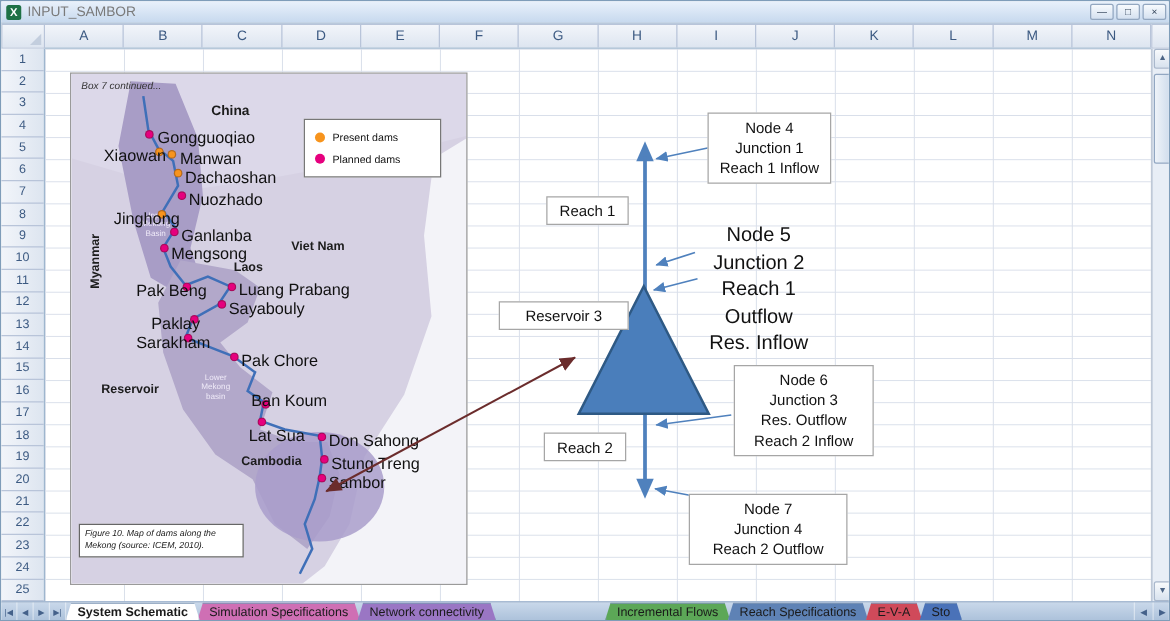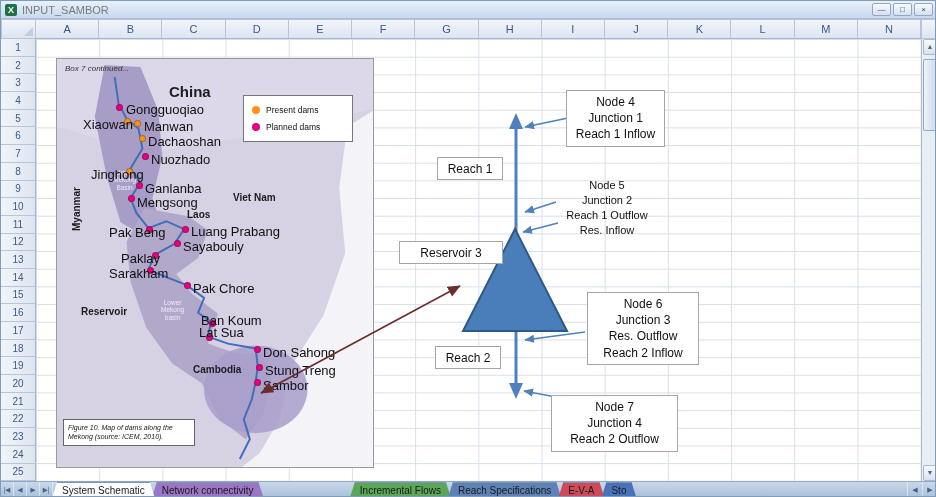--- a/index.html
+++ b/index.html
@@ -55,21 +55,21 @@
   .mapcaption { position:absolute; left:6px; top:360px; width:132px; background:#fff; border:1px solid #666;
     font-size:7px; font-style:italic; padding:3px 4px; color:#222; line-height:1.35; }
 
   
   .overlay { position:absolute; left:0; top:0; width:936px; height:497px; pointer-events:none; z-index:5; }
 
   .sbox { position:absolute; background:#fff; border:1px solid #a6a6a6; display:flex; align-items:center;
     justify-content:center; font-size:12px; color:#111; z-index:6; }
   .nbox { position:absolute; background:#fff; border:1px solid #a6a6a6; font-size:12px; color:#111;
     padding:3px 6px; white-space:pre-line; line-height:1.35; text-align:center; z-index:6; }
-  .nfree { position:absolute; font-size:11px; color:#111; white-space:pre-line; line-height:1.35;
+  .nfree { position:absolute; font-size:16px; color:#111; white-space:pre-line; line-height:1.35;
     text-align:center; z-index:6; }
   .descbox { position:absolute; left:678px; top:94px; width:218px; height:174px; background:#fff;
     border:1px solid #a6a6a6; font-size:11.5px; line-height:1.3; padding:5px 8px; color:#111;
     white-space:pre-line; overflow:hidden; z-index:6; }
 
   
   .vscroll { position:absolute; left:920px; top:38px; width:16px; height:442px; background:#e8eef6;
     border-left:1px solid #b0bccd; z-index:4; }
   .vs-btn { position:absolute; left:1px; width:14px; height:16px; background:linear-gradient(#f8fafc,#d8e2ee);
     border:1px solid #aab8cc; border-radius:2px; font-size:7px; text-align:center; line-height:14px; color:#4d6586; }
@@ -82,21 +82,21 @@
   .tabbar { position:absolute; left:0; top:480px; width:936px; height:17px;
     background:linear-gradient(#c9d8ea,#a9bfd9); border-top:1px solid #8fa8c6;
     display:flex; align-items:stretch; z-index:8; }
   .tabnav { display:flex; align-items:stretch; }
   .navbtn { width:13px; font-size:6.5px; color:#44618a; display:flex; align-items:center; justify-content:center;
     border-right:1px solid rgba(255,255,255,.45); }
   .tabs { display:flex; align-items:stretch; margin-left:2px; }
   .tab { padding:0 9px; font-size:10px; color:#1a1a1a; display:flex; align-items:center; white-space:nowrap;
     border:1px solid #7e96b5; border-bottom:none; margin-left:-3px;
     clip-path:polygon(5px 0, calc(100% - 5px) 0, 100% 100%, 0 100%); }
-  .tab.active { background:#fff; font-weight:normal; z-index:2; }
+  .tab.active { background:#fff; font-weight:bold; z-index:2; }
   .tabscroll { margin-left:auto; display:flex; align-items:stretch; }
   .tsbtn { width:15px; font-size:7px; color:#44618a; display:flex; align-items:center; justify-content:center;
     border-left:1px solid rgba(255,255,255,.45); }
 </style>
 </head>
 <body>
 
 <div class="window">
 
   <div class="titlebar">
@@ -159,21 +159,21 @@
     <svg class="base" viewBox="0 0 318 410" preserveAspectRatio="none">
       <rect x="0" y="0" width="318" height="410" fill="#f3f3f8"></rect>
       <path d="M0,0 H318 V52 L292,68 284,130 290,195 268,258 236,308 224,362 204,396 186,410 H0 Z" fill="#d6d1e3"></path>
       <path d="M0,0 H318 V50 L270,62 215,74 160,84 105,92 55,84 0,68 Z" fill="#dcd8e9"></path>
       <path d="M48,6 L84,8 102,52 106,98 96,140 104,164 88,178 64,164 50,118 38,58 Z" fill="#a89dc6"></path>
       <path d="M88,150 132,158 152,172 142,200 120,216 136,236 162,256 152,286 180,296 206,296 216,322 208,356 190,382 164,362 146,326 116,306 90,270 74,224 70,184 Z" fill="#b2a8ca"></path>
       <ellipse cx="200" cy="332" rx="52" ry="44" fill="#a99ecb" opacity="0.85"></ellipse>
       <polyline points="58,18 62,45 70,60 82,70 86,90 74,110 84,124 74,140 80,155 92,170 110,163 128,171 118,186 98,197 92,212 112,220 130,227 148,240 142,255 155,264 152,279 172,286 200,291 202,309 200,324 196,342 188,362 194,382 184,402" fill="none" stroke="#3f6fb8" stroke-width="2"></polyline>
     </svg>
     <div class="mlabels">
-        <span class="country" style="left: 112px; top: 24px; font-size: 15px;">China</span>
+        <span class="country" style="left: 112px; top: 24px; font-size: 11px;">China</span>
         <span class="country" style="left: 14px; top: 172px; transform-origin: 0px 0px; transform: rotate(-90deg);">Myanmar</span>
         <span class="country" style="left: 176px; top: 133px;">Viet Nam</span>
         <span class="country" style="left: 130px; top: 150px;">Laos</span>
         <span class="country" style="left: 24px; top: 247px;">Reservoir</span>
         <span class="country" style="left: 136px; top: 305px;">Cambodia</span>
         <span class="region" style="left: 56px; top: 110px;">Upper
 Mekong
 Basin</span>
         <span class="region" style="left: 104px; top: 240px;">Lower
 Mekong
@@ -202,21 +202,21 @@
         <span class="damlb" style="left: 126px; top: 180px;">Sayabouly</span>
         <span class="damdot" style="left: 95px; top: 193px; background: rgb(230, 0, 126);"></span>
         <span class="damlb" style="left: 64px; top: 192px;">Paklay</span>
         <span class="damdot" style="left: 90px; top: 208px; background: rgb(230, 0, 126);"></span>
         <span class="damlb" style="left: 52px; top: 207px;">Sarakham</span>
         <span class="damdot" style="left: 127px; top: 223px; background: rgb(230, 0, 126);"></span>
         <span class="damlb" style="left: 136px; top: 222px;">Pak Chore</span>
         <span class="damdot" style="left: 152px; top: 261px; background: rgb(230, 0, 126);"></span>
         <span class="damlb" style="left: 144px; top: 254px;">Ban Koum</span>
         <span class="damdot" style="left: 149px; top: 275px; background: rgb(230, 0, 126);"></span>
-        <span class="damlb" style="left: 142px; top: 266px;">Lat Sua</span>
+        <span class="damlb" style="left: 142px; top: 282px;">Lat Sua</span>
         <span class="damdot" style="left: 197px; top: 287px; background: rgb(230, 0, 126);"></span>
         <span class="damlb" style="left: 206px; top: 286px;">Don Sahong</span>
         <span class="damdot" style="left: 199px; top: 305px; background: rgb(230, 0, 126);"></span>
         <span class="damlb" style="left: 208px; top: 304px;">Stung Treng</span>
         <span class="damdot" style="left: 197px; top: 320px; background: rgb(230, 0, 126);"></span>
         <span class="damlb" style="left: 206px; top: 319px;">Sambor</span>
       </div>
     <div class="boxnote">Box 7 continued...</div>
     <div class="legend">
         <div class="lgrow">
@@ -287,20 +287,21 @@
 
   <div class="tabbar">
     <div class="tabnav">
         <div class="navbtn">|◀</div>
         <div class="navbtn">◀</div>
         <div class="navbtn">▶</div>
         <div class="navbtn">▶|</div>
       </div>
     <div class="tabs">
         <div class="tab active">System Schematic</div>
+        <div class="tab" style="background: rgb(207, 111, 180);">Simulation Specifications</div>
         <div class="tab" style="background: rgb(154, 118, 196);">Network connectivity</div>
         <div class="tab" style="background: rgb(232, 212, 74); margin-top: 24px;">Sediment Loads</div>
         <div class="tab" style="background: rgb(92, 167, 87);">Incremental Flows</div>
         <div class="tab" style="background: rgb(94, 130, 181);">Reach Specifications</div>
         <div class="tab" style="background: rgb(208, 74, 90);">E-V-A</div>
         <div class="tab" style="background: rgb(74, 114, 184);">Sto</div>
       </div>
     <div class="tabscroll">
         <div class="tsbtn">◀</div>
         <div class="tsbtn">▶</div>

